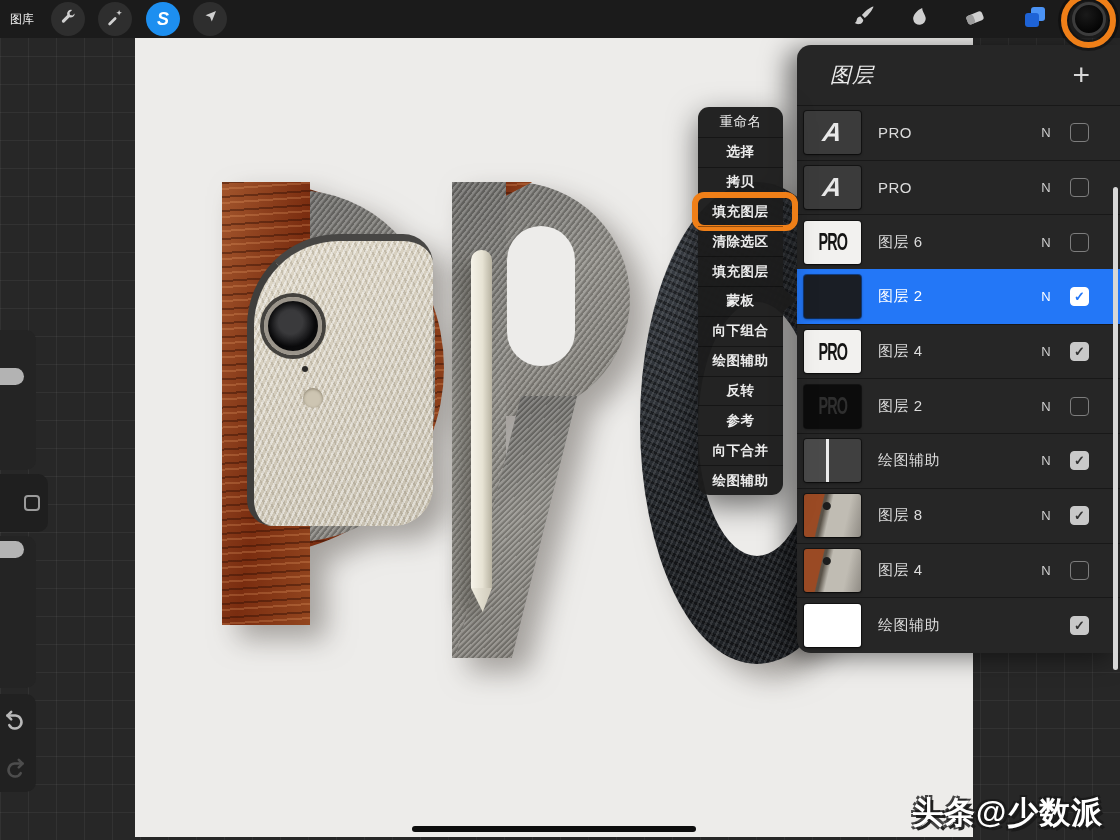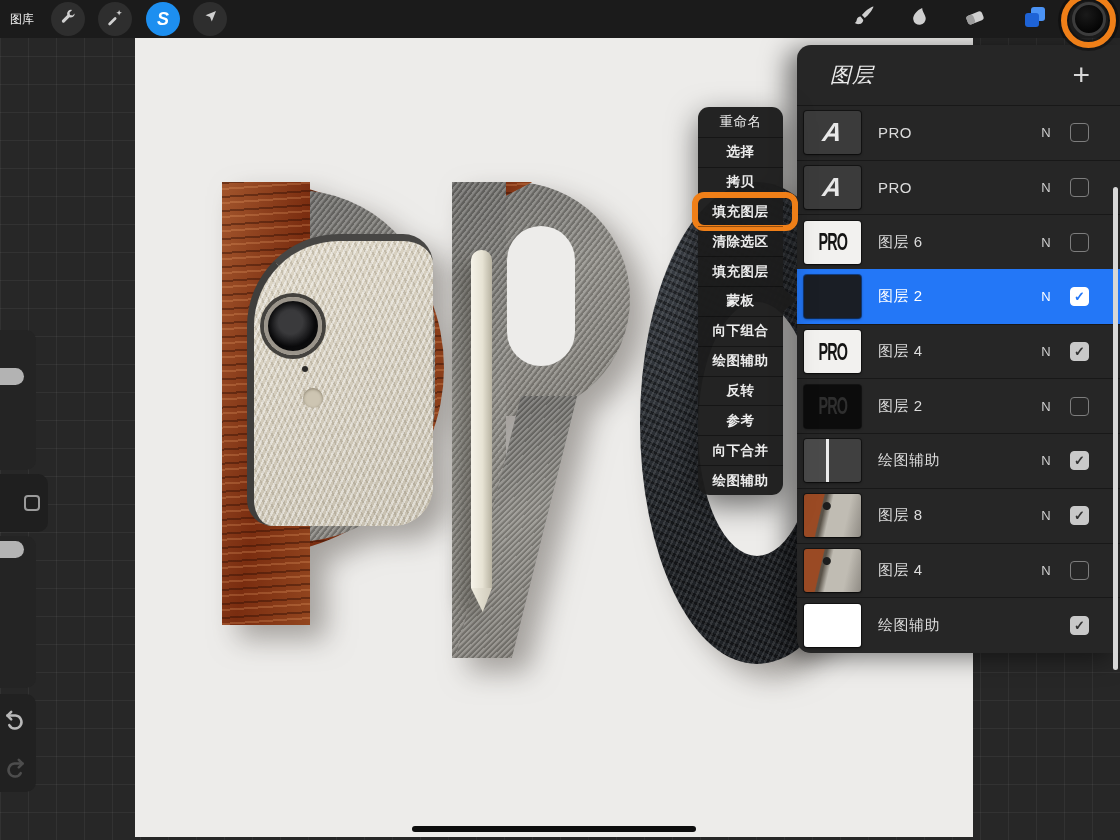--- a/index.html
+++ b/index.html
@@ -429,14 +429,15 @@
       <span><svg viewBox="0 0 26 26" width="26" height="26">
             <rect x="9" y="3" width="14" height="14" rx="3" fill="#4b93f5"></rect>
             <rect x="3" y="9" width="14" height="14" rx="3" fill="#1e63d6"></rect>
           </svg></span>
     </div>
     <div class="color-swatch"></div>
   </div>
 
   <div class="color-ring"></div>
 
+  <div class="watermark">头条@少数派</div>
 
 </div>
 
 </body></html>

